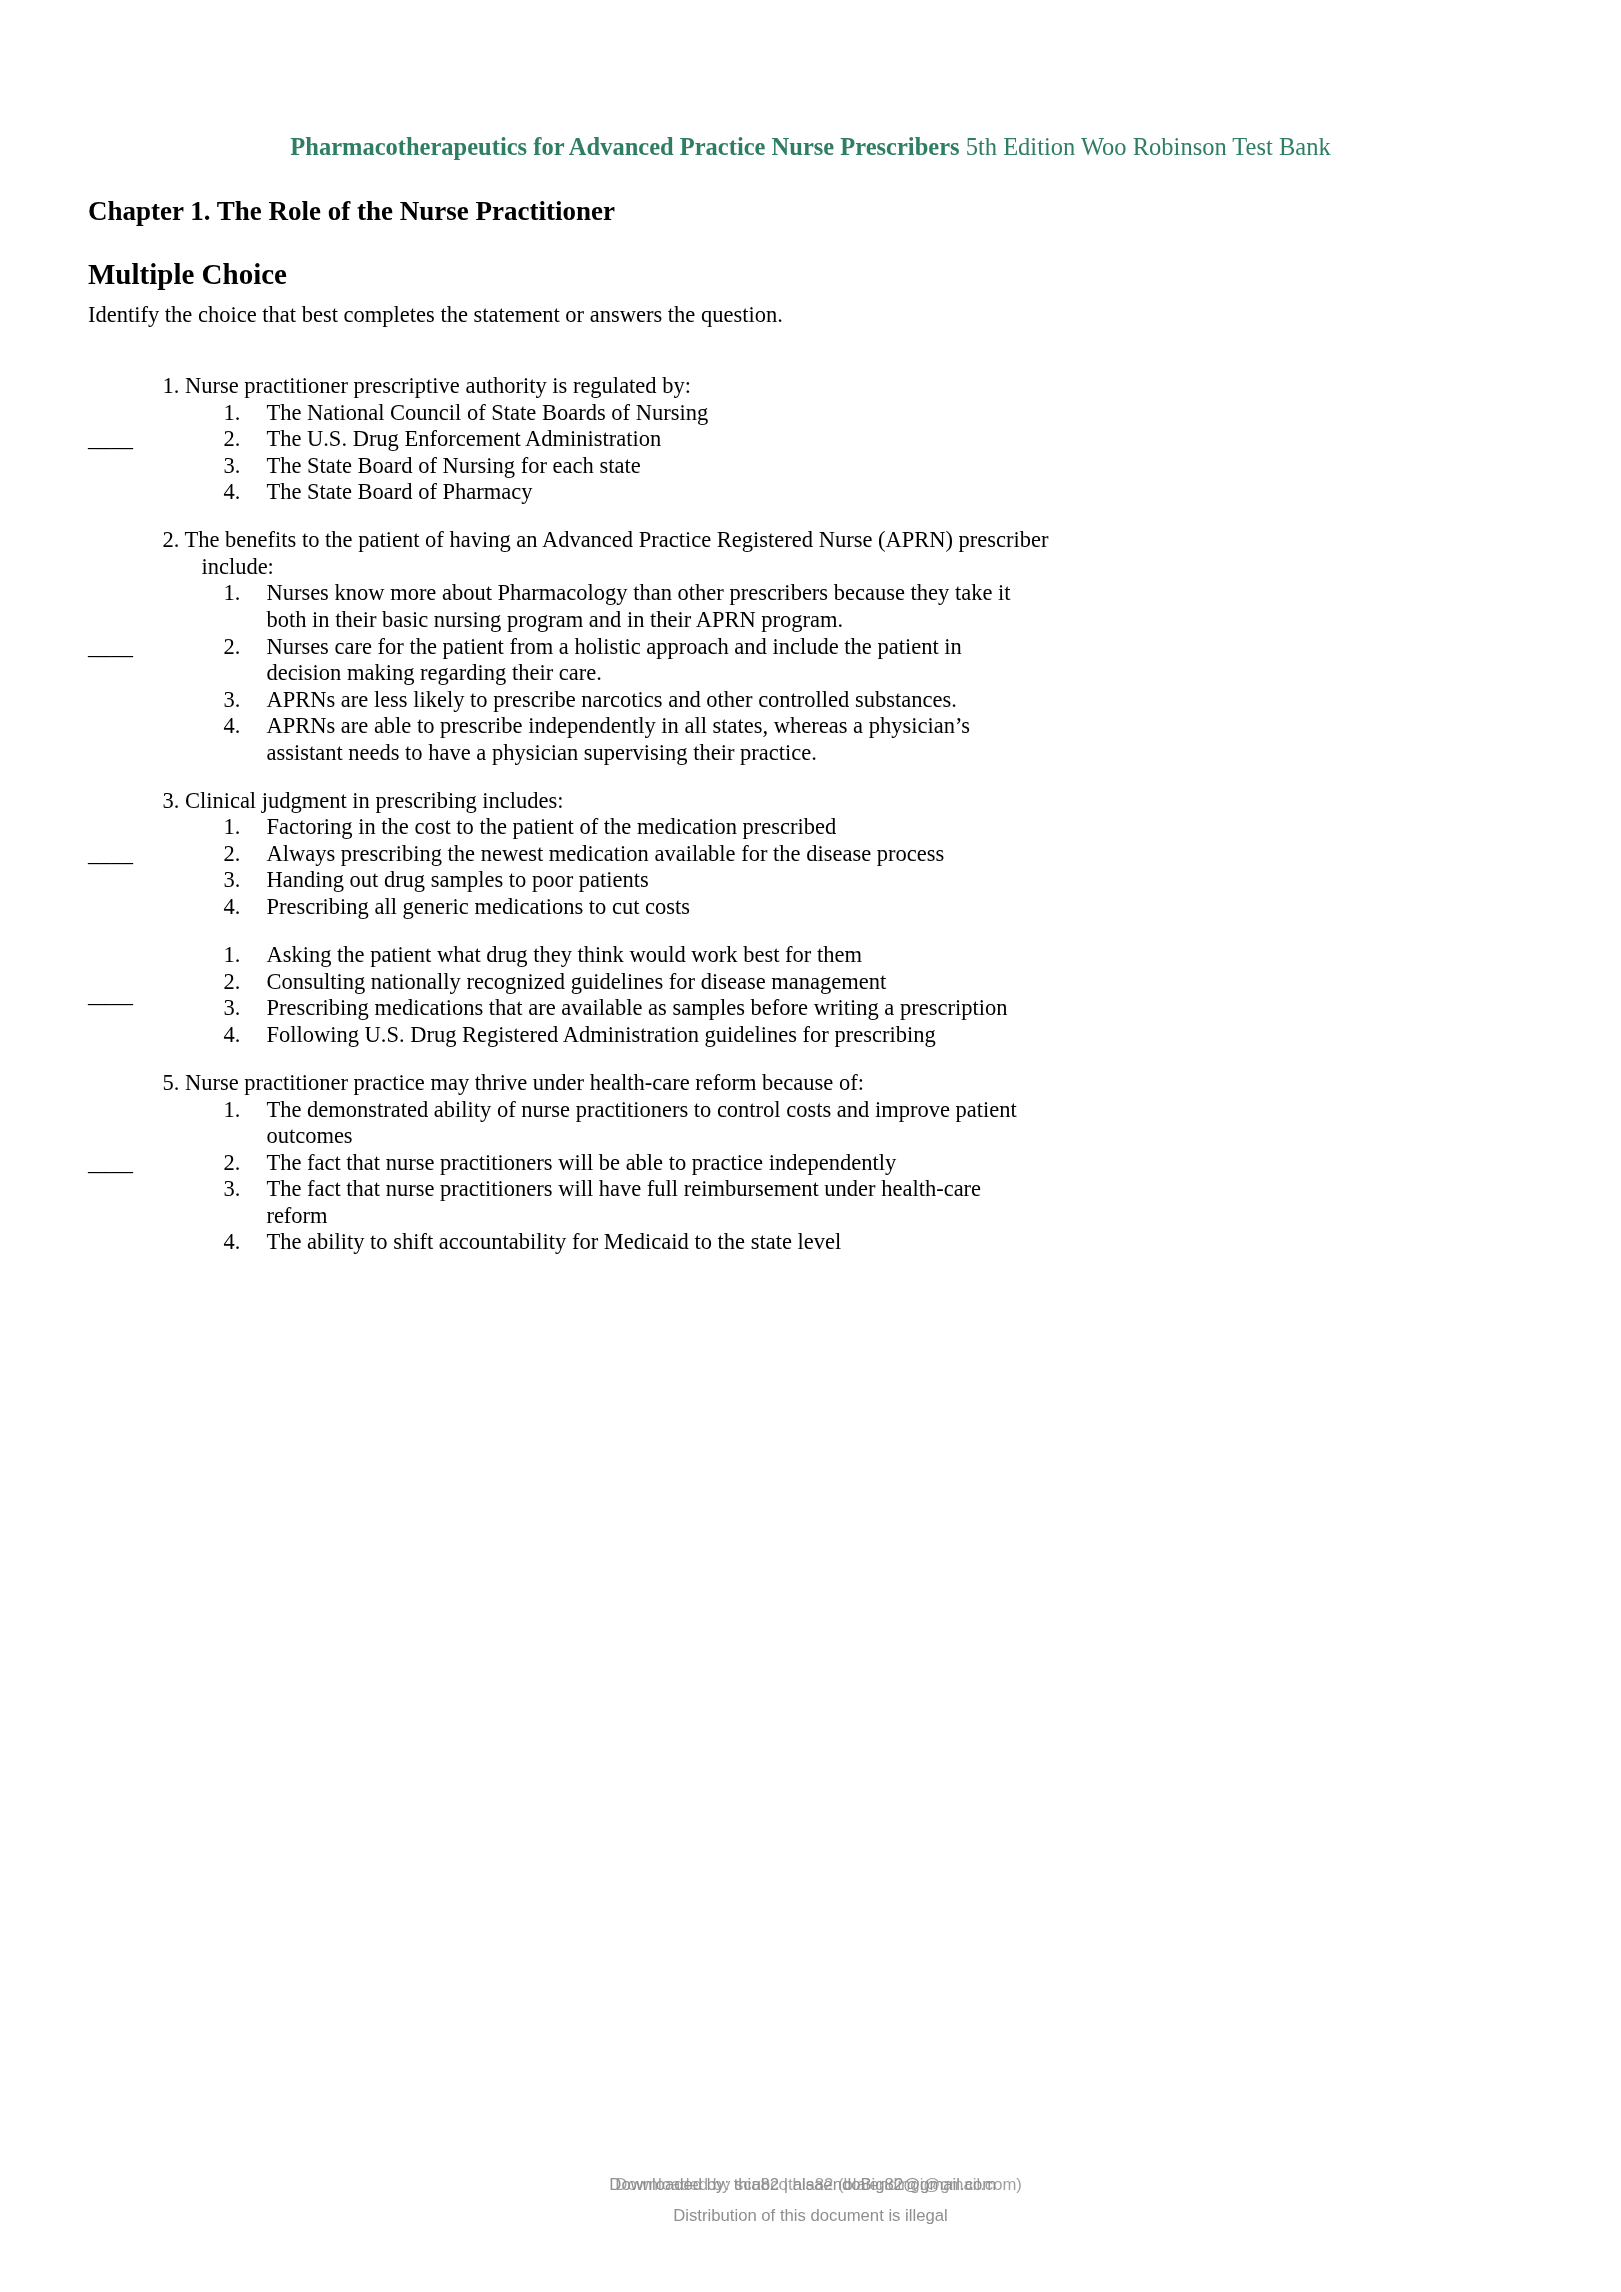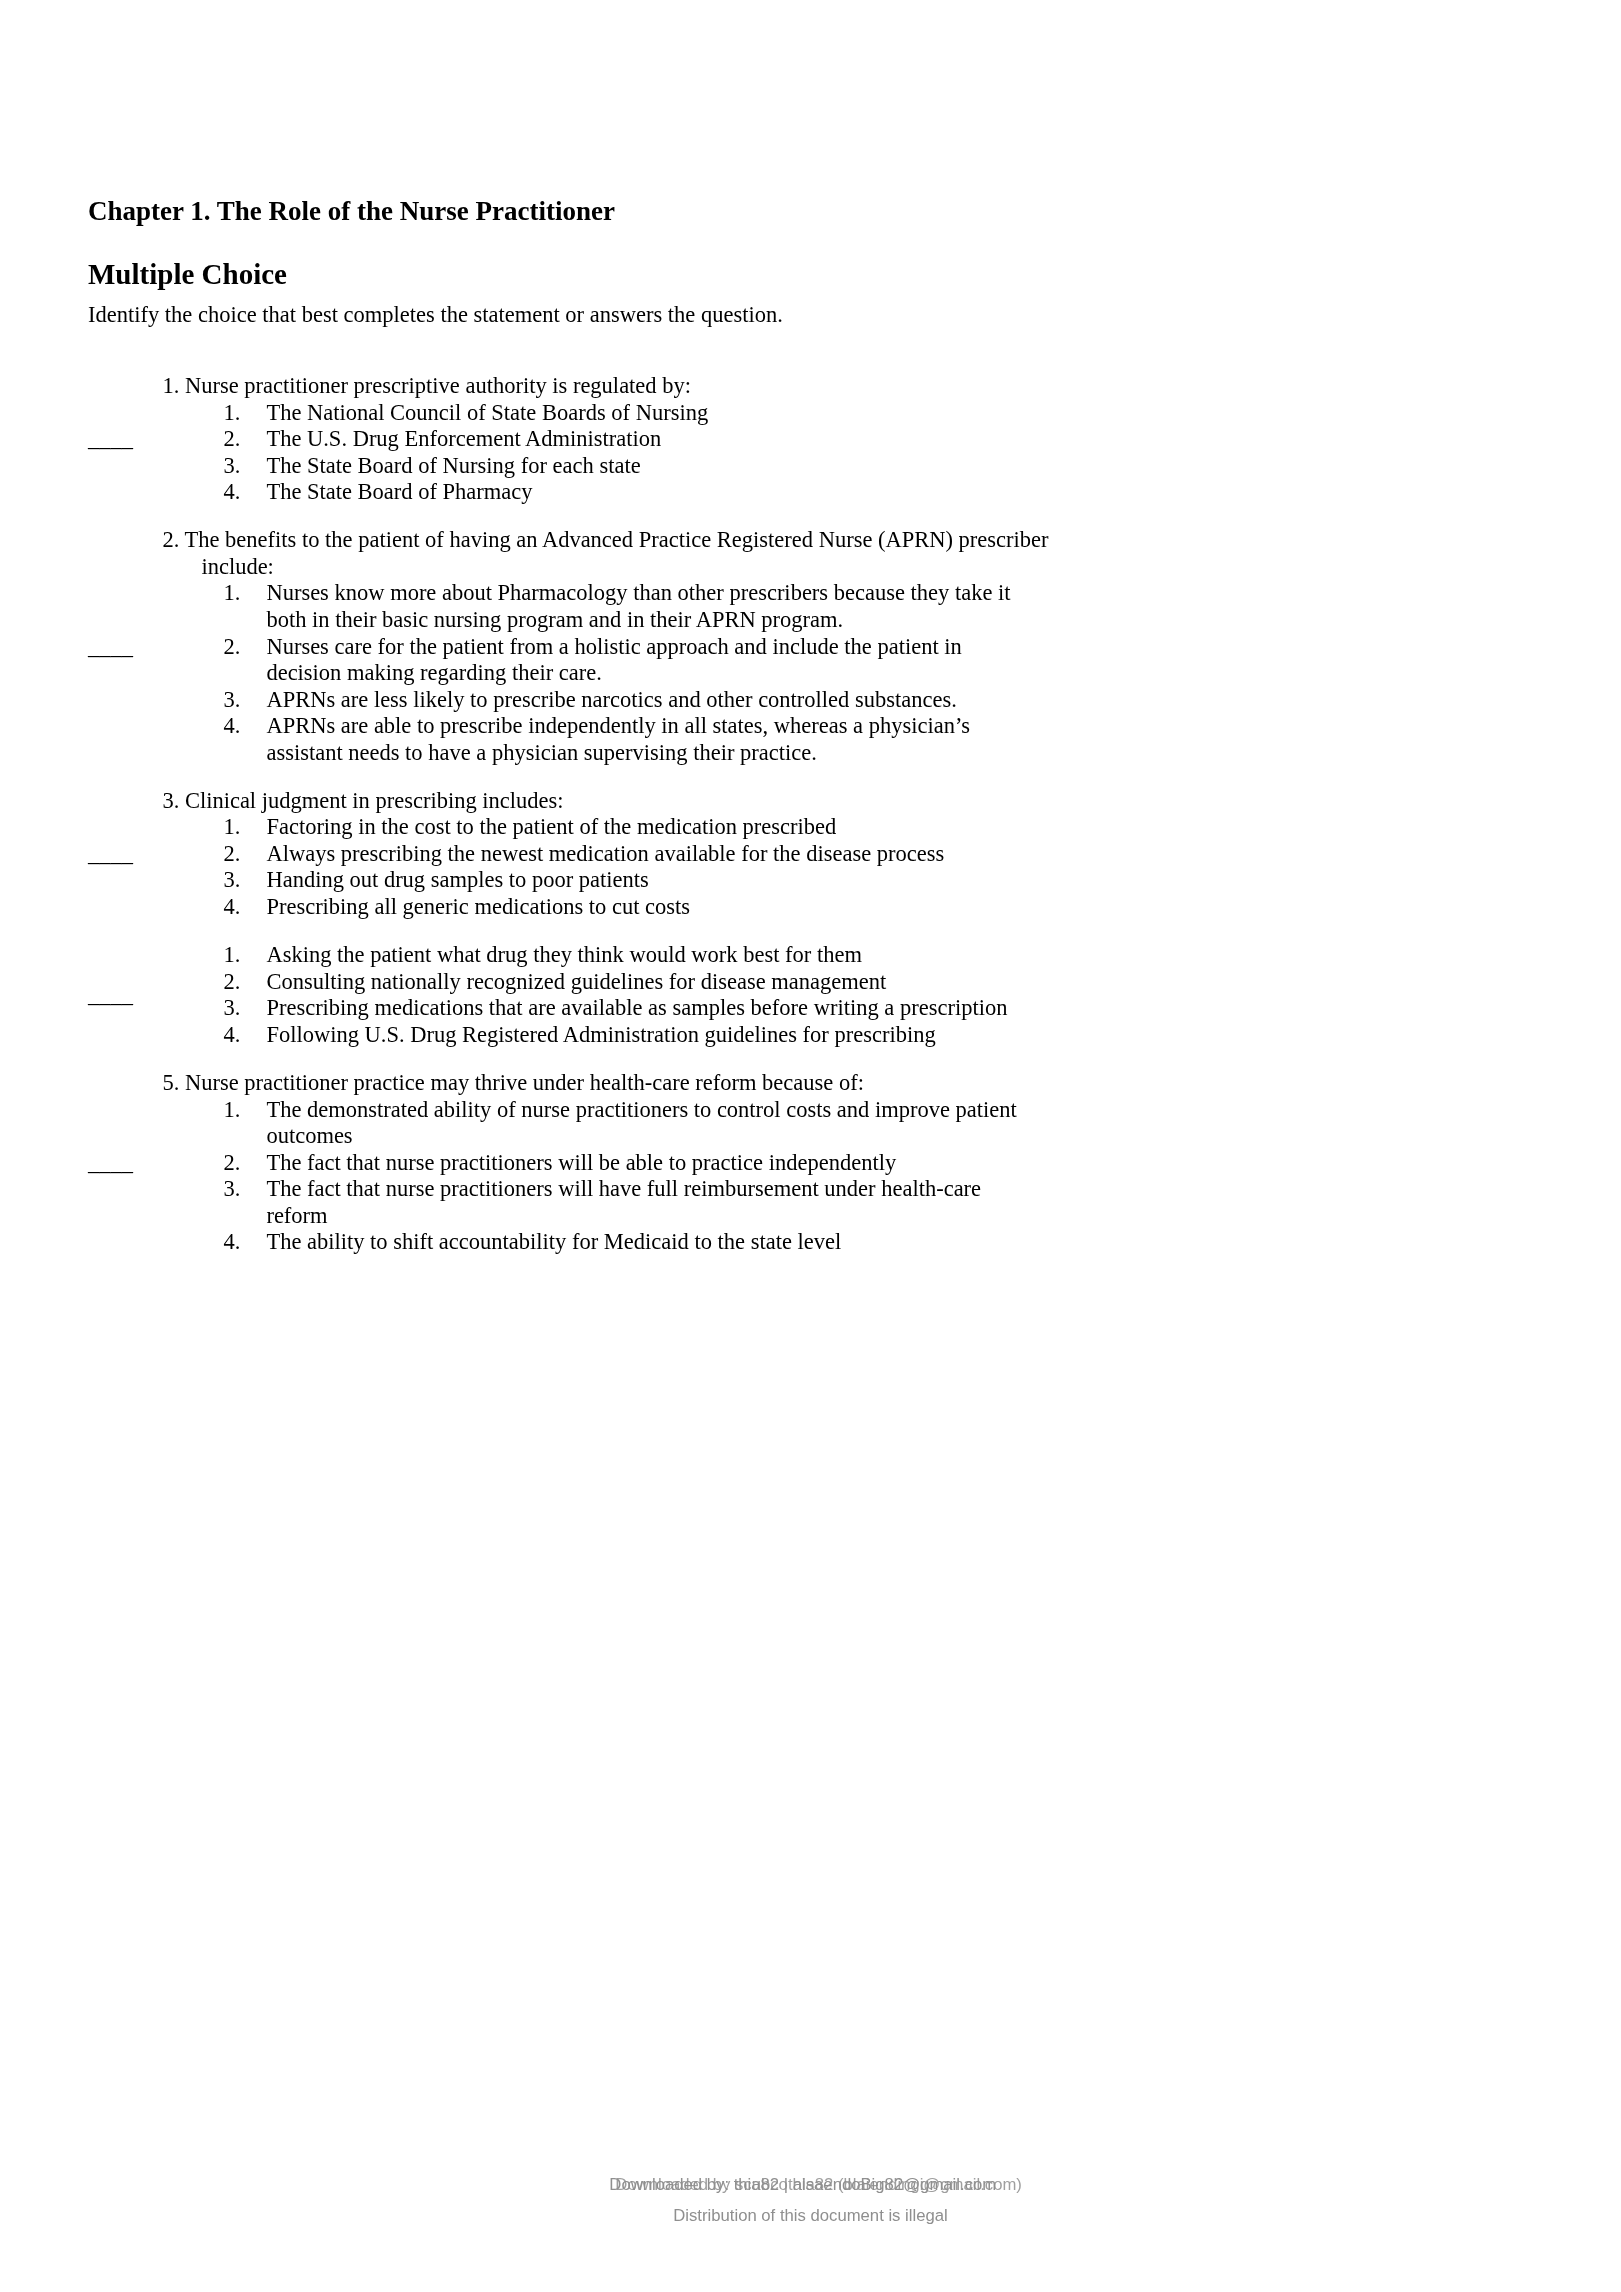--- a/index.html
+++ b/index.html
@@ -100,20 +100,23 @@
   .footer-overlap .layer-a { transform: translateX(-52%); }
   .footer-overlap .layer-b { transform: translateX(-48%); opacity: 0.85; }
   .footer-distribution { margin-top: 7.8px; }
 </style>
 </head>
 <body>
 
 <div class="page">
 
 
+  <div class="doc-title" style="color: rgb(46, 125, 100);">
+    <span class="t-bold">Pharmacotherapeutics for Advanced Practice Nurse Prescribers</span><span class="t-regular"> 5th Edition Woo Robinson Test Bank</span>
+  </div>
 
   <div class="content">
     <div class="chapter-heading">Chapter 1. The Role of the Nurse Practitioner</div>
 
     <div class="section-heading">Multiple Choice</div>
 
     <p class="instructions">Identify the choice that best completes the statement or answers the question.</p>
 
     <div class="question-list">
         <div class="question">

